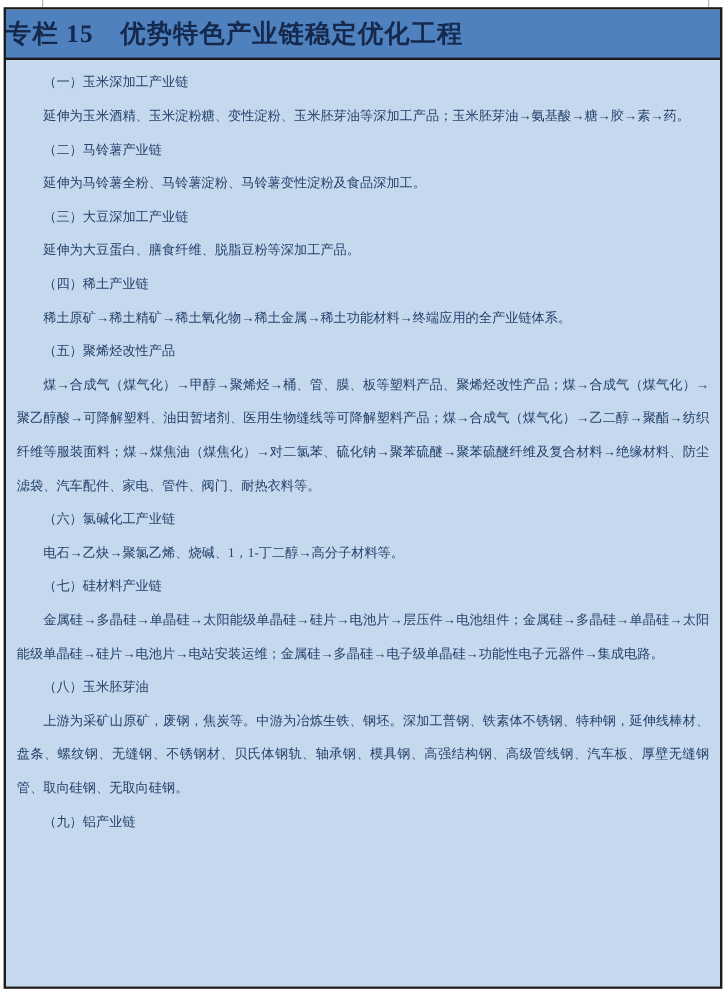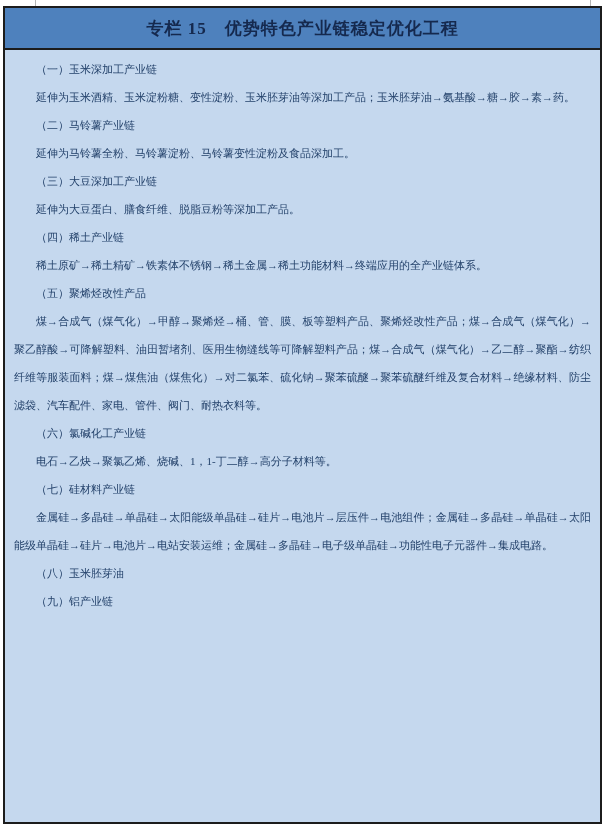--- a/index.html
+++ b/index.html
@@ -35,23 +35,22 @@
     border: 2px solid var(--border, #1c1c1c);
     box-sizing: content-box;
     overflow: hidden;
   }
   .box-header {
     height: 40px;
     background: var(--header-bg, #4e81bd);
     border-bottom: 2px solid var(--border, #1c1c1c);
     display: flex;
     align-items: center;
-    justify-content: center;
     color: var(--header-text, #15294e);
-    font-size: 17px;
+    font-size: 21px;
     font-weight: bold;
     letter-spacing: 1px;
   }
   .box-body {
     background: var(--body-bg, #c5d8ee);
     height: calc(100% - 42px);
     padding: 5px 9px 6px 9px;
     box-sizing: border-box;
     color: var(--body-text, #24426b);
     font-size: 11px;
@@ -77,25 +76,26 @@
     </div>
     <div class="box-body">
       <div>
           <p>（一）玉米深加工产业链</p>
           <p>延伸为玉米酒精、玉米淀粉糖、变性淀粉、玉米胚芽油等深加工产品；玉米胚芽油→氨基酸→糖→胶→素→药。</p>
           <p>（二）马铃薯产业链</p>
           <p>延伸为马铃薯全粉、马铃薯淀粉、马铃薯变性淀粉及食品深加工。</p>
           <p>（三）大豆深加工产业链</p>
           <p>延伸为大豆蛋白、膳食纤维、脱脂豆粉等深加工产品。</p>
           <p>（四）稀土产业链</p>
-          <p>稀土原矿→稀土精矿→铁素体不锈钢→稀土金属→稀土功能材料→终端应用的全产业链体系。</p>
+          <p>稀土原矿→稀土精矿→稀土氧化物→稀土金属→稀土功能材料→终端应用的全产业链体系。</p>
           <p>（五）聚烯烃改性产品</p>
           <p>煤→合成气（煤气化）→甲醇→聚烯烃→桶、管、膜、板等塑料产品、聚烯烃改性产品；煤→合成气（煤气化）→聚乙醇酸→可降解塑料、油田暂堵剂、医用生物缝线等可降解塑料产品；煤→合成气（煤气化）→乙二醇→聚酯→纺织纤维等服装面料；煤→煤焦油（煤焦化）→对二氯苯、硫化钠→聚苯硫醚→聚苯硫醚纤维及复合材料→绝缘材料、防尘滤袋、汽车配件、家电、管件、阀门、耐热衣料等。</p>
           <p>（六）氯碱化工产业链</p>
           <p>电石→乙炔→聚氯乙烯、烧碱、1，1-丁二醇→高分子材料等。</p>
           <p>（七）硅材料产业链</p>
           <p>金属硅→多晶硅→单晶硅→太阳能级单晶硅→硅片→电池片→层压件→电池组件；金属硅→多晶硅→单晶硅→太阳能级单晶硅→硅片→电池片→电站安装运维；金属硅→多晶硅→电子级单晶硅→功能性电子元器件→集成电路。</p>
           <p>（八）玉米胚芽油</p>
+          <p>上游为采矿山原矿，废钢，焦炭等。中游为冶炼生铁、钢坯。深加工普钢、铁素体不锈钢、特种钢，延伸线棒材、盘条、螺纹钢、无缝钢、不锈钢材、贝氏体钢轨、轴承钢、模具钢、高强结构钢、高级管线钢、汽车板、厚壁无缝钢管、取向硅钢、无取向硅钢。</p>
           <p>（九）铝产业链</p>
         </div>
     </div>
   </div>
 </div>
 
 </body></html>

